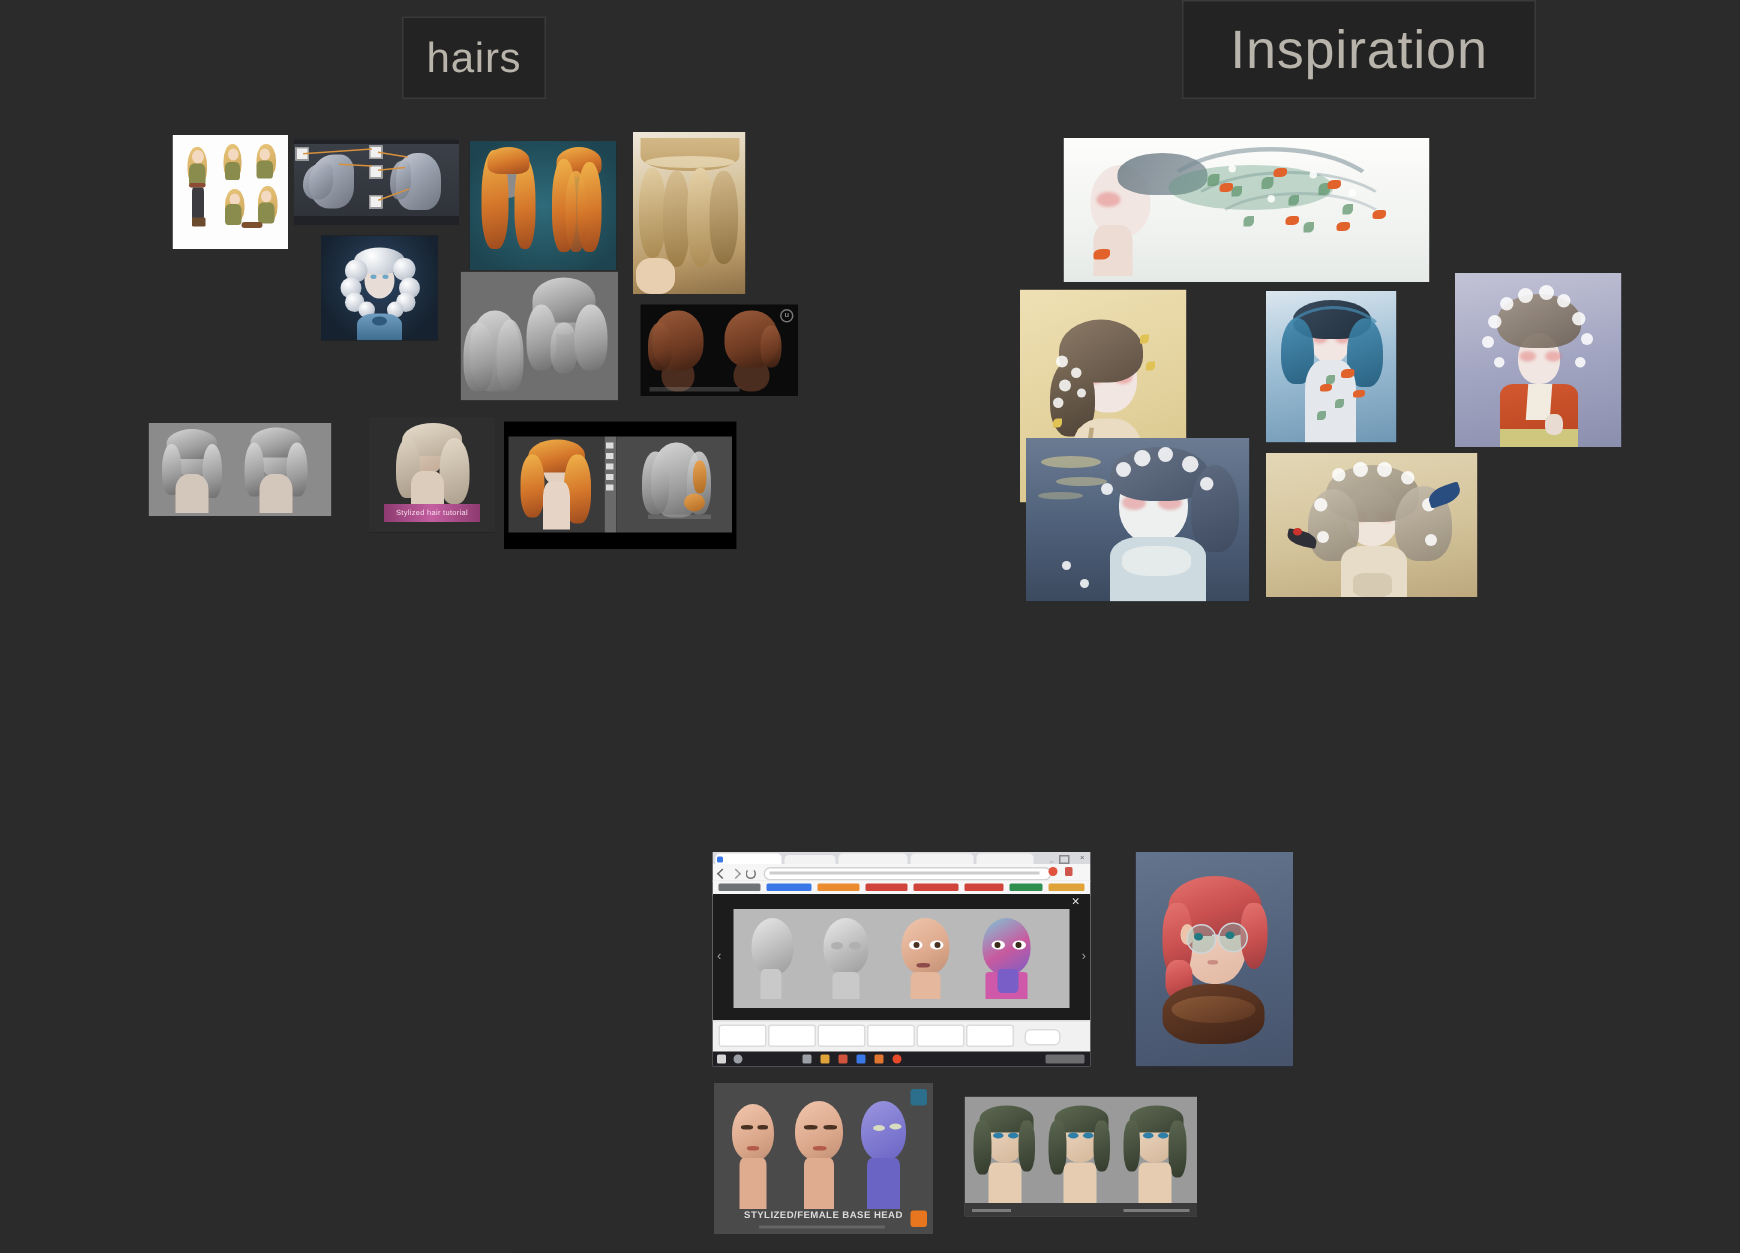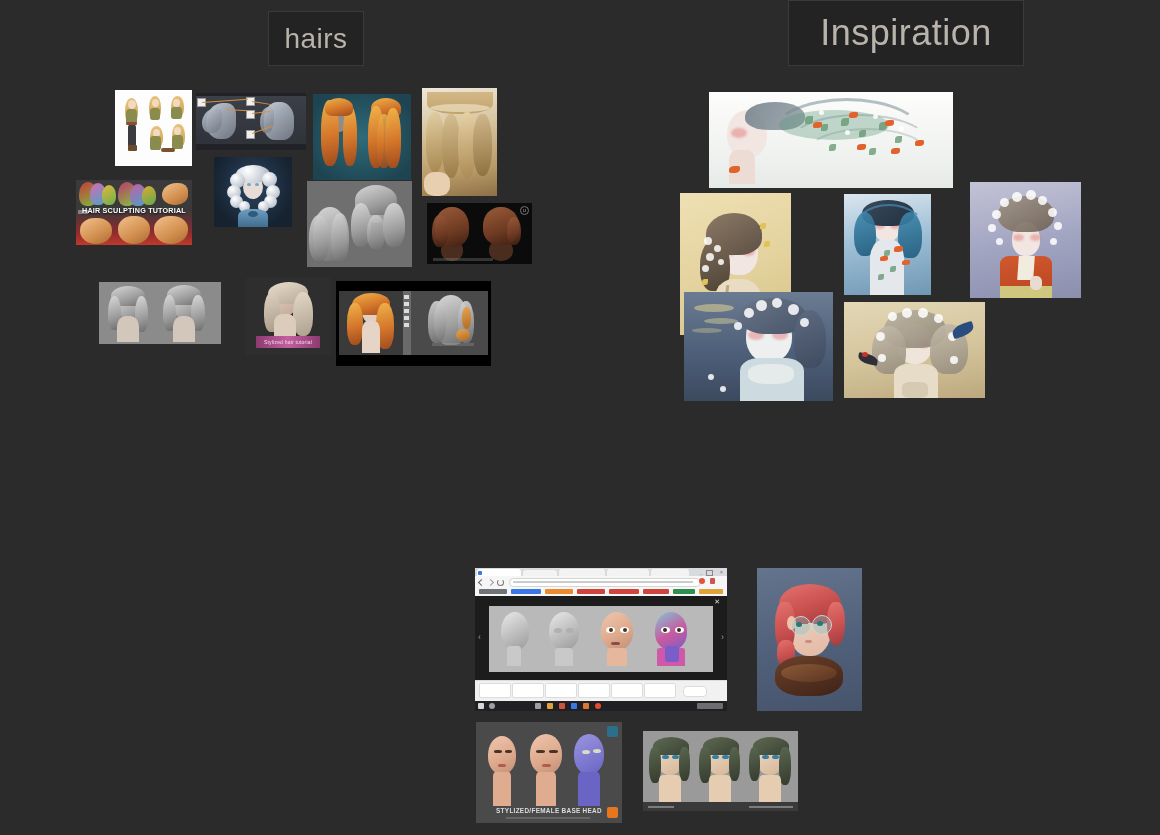--- a/index.html
+++ b/index.html
@@ -263,36 +263,20 @@
       <div style="position:absolute;left:5px;top:4px;width:66px;height:22px;border-radius:0 0 45% 45%;background:linear-gradient(180deg,#d3b887,#c0a26c);"></div>
       <div style="position:absolute;left:8px;top:16px;width:60px;height:8px;border-radius:50%;background:rgba(250,240,215,.55);"></div>
       <div style="position:absolute;left:4px;top:24px;width:18px;height:60px;border-radius:45%;background:linear-gradient(170deg,#e2cda2,#a8884f);"></div>
       <div style="position:absolute;left:20px;top:26px;width:18px;height:64px;border-radius:45%;background:linear-gradient(170deg,#d7bf92,#9b7b45);"></div>
       <div style="position:absolute;left:36px;top:24px;width:18px;height:66px;border-radius:45%;background:linear-gradient(170deg,#e6d2a8,#ab8a52);"></div>
       <div style="position:absolute;left:51px;top:26px;width:19px;height:62px;border-radius:45%;background:linear-gradient(170deg,#d1b88a,#8f7140);"></div>
       <div style="position:absolute;left:2px;top:84px;width:26px;height:24px;border-radius:40%;background:#e8cfb0;"></div>
     </div>
   </div>
 
-  <div class="tile" style="left:76px; top:180px; width:116px; height:65px;">
-    <div class="inner tut">
-      <div class="strand" style="left:3px;top:2px;width:18px;height:24px;background:linear-gradient(150deg,#c83a3a,#7bbb3f);"></div>
-      <div class="strand" style="left:14px;top:3px;width:16px;height:22px;background:linear-gradient(150deg,#d66bb0,#4fa3c8);"></div>
-      <div class="strand" style="left:26px;top:5px;width:14px;height:20px;background:linear-gradient(150deg,#e0b93c,#6fae4d);"></div>
-      <div class="strand" style="left:42px;top:2px;width:18px;height:24px;background:linear-gradient(150deg,#b93a6a,#86bf43);"></div>
-      <div class="strand" style="left:54px;top:4px;width:16px;height:22px;background:linear-gradient(150deg,#c45fa6,#4f9fc4);"></div>
-      <div class="strand" style="left:66px;top:6px;width:14px;height:19px;background:linear-gradient(150deg,#d8ab38,#64a84a);"></div>
-      <div class="hairblob" style="left:86px;top:3px;width:26px;height:22px;border-radius:60% 40% 50% 50%;"></div>
-      <div class="tut-label" style="top:26px; font-size:7.2px;">HAIR SCULPTING TUTORIAL</div>
-      <div class="hairblob" style="left:4px;top:38px;width:32px;height:26px;"></div>
-      <div class="hairblob" style="left:42px;top:36px;width:32px;height:28px;"></div>
-      <div class="hairblob" style="left:78px;top:36px;width:34px;height:28px;"></div>
-      <div style="position:absolute;left:2px;top:30px;width:10px;height:4px;background:rgba(255,255,255,.35);font-size:3px;"></div>
-    </div>
-  </div>
 
   <div class="tile" style="left:214px; top:157px; width:78px; height:70px;">
     <div class="inner navy">
       <div class="ch-face" style="left:29px;top:18px;width:20px;height:24px;background:#e8dcd6;"></div>
       <div style="position:absolute;left:33px;top:26px;width:4px;height:3px;border-radius:50%;background:#6fa7c9;"></div>
       <div style="position:absolute;left:41px;top:26px;width:4px;height:3px;border-radius:50%;background:#6fa7c9;"></div>
       <div class="curl" style="left:22px;top:8px;width:34px;height:18px;"></div>
       <div class="curl" style="left:16px;top:16px;width:15px;height:15px;"></div>
       <div class="curl" style="left:48px;top:15px;width:15px;height:15px;"></div>
       <div class="curl" style="left:13px;top:28px;width:14px;height:14px;"></div>

